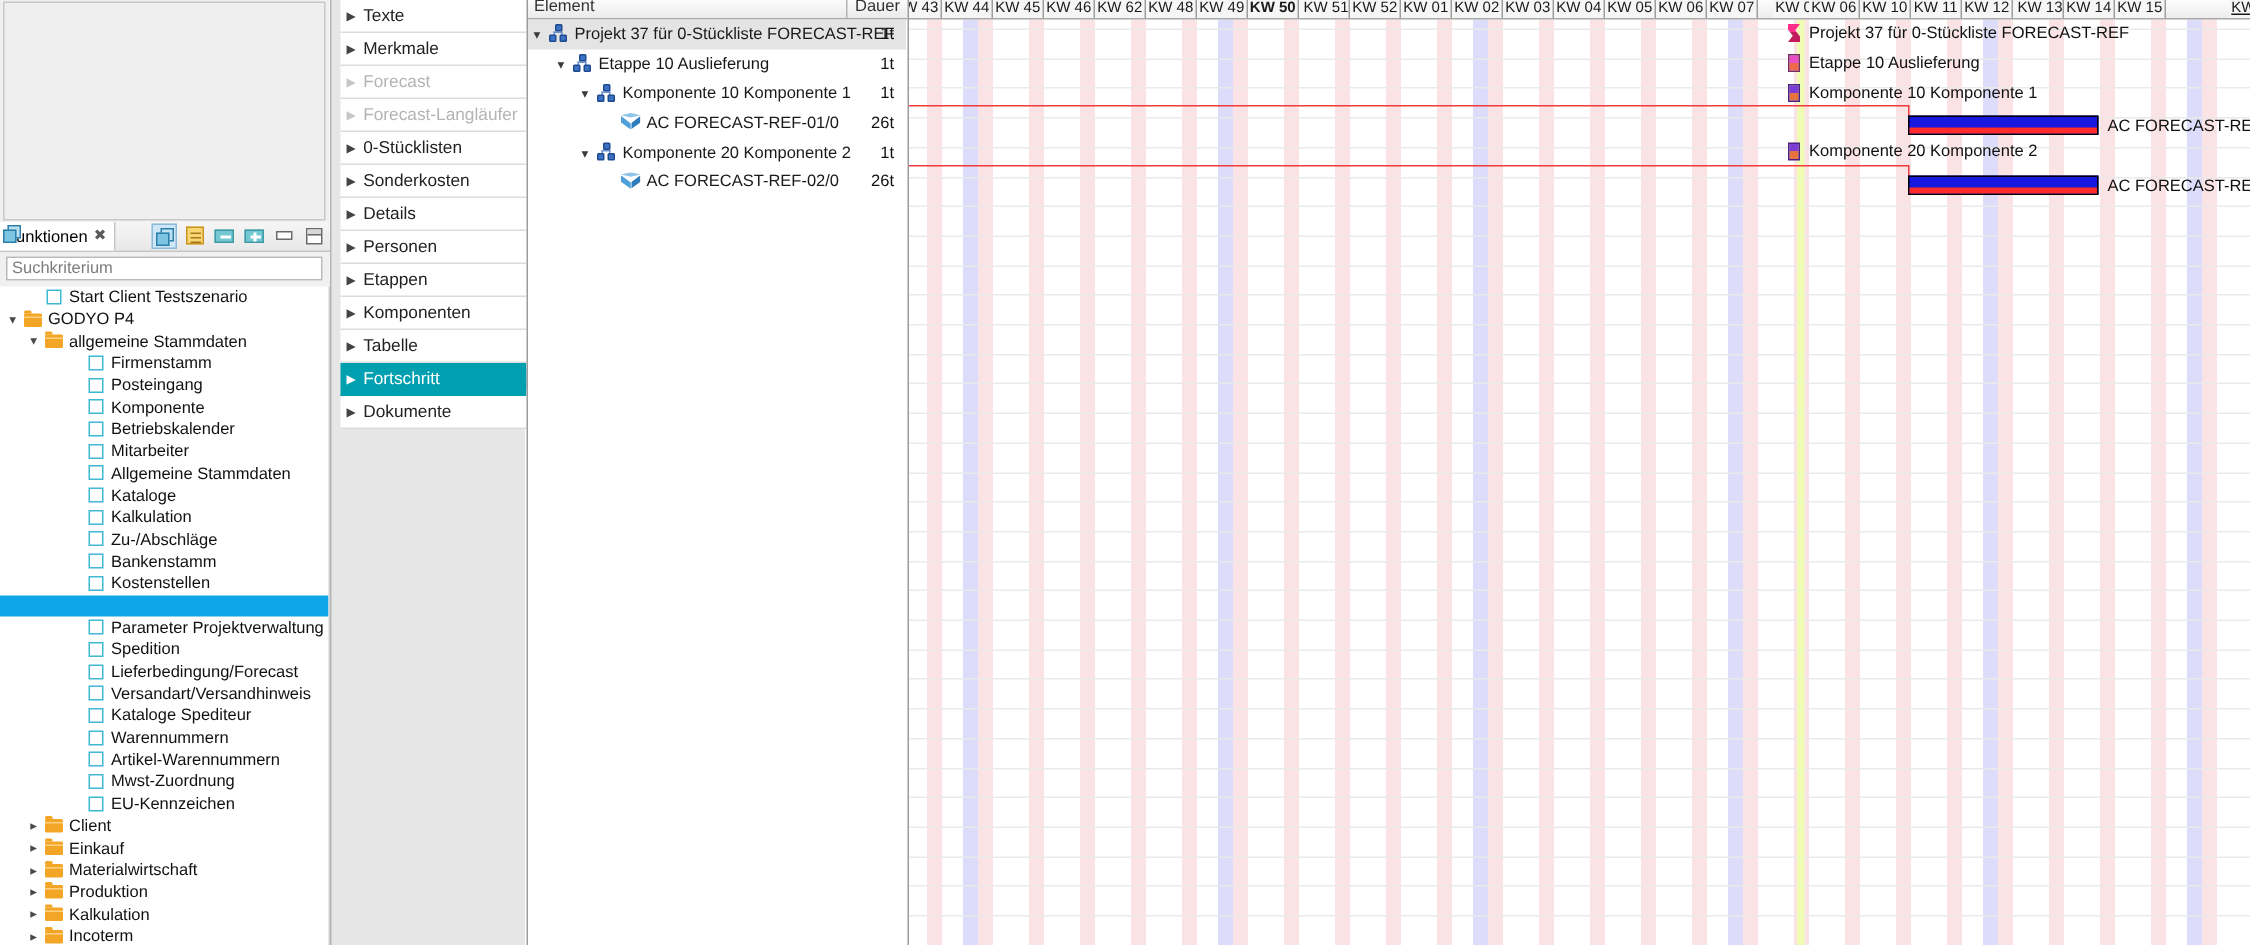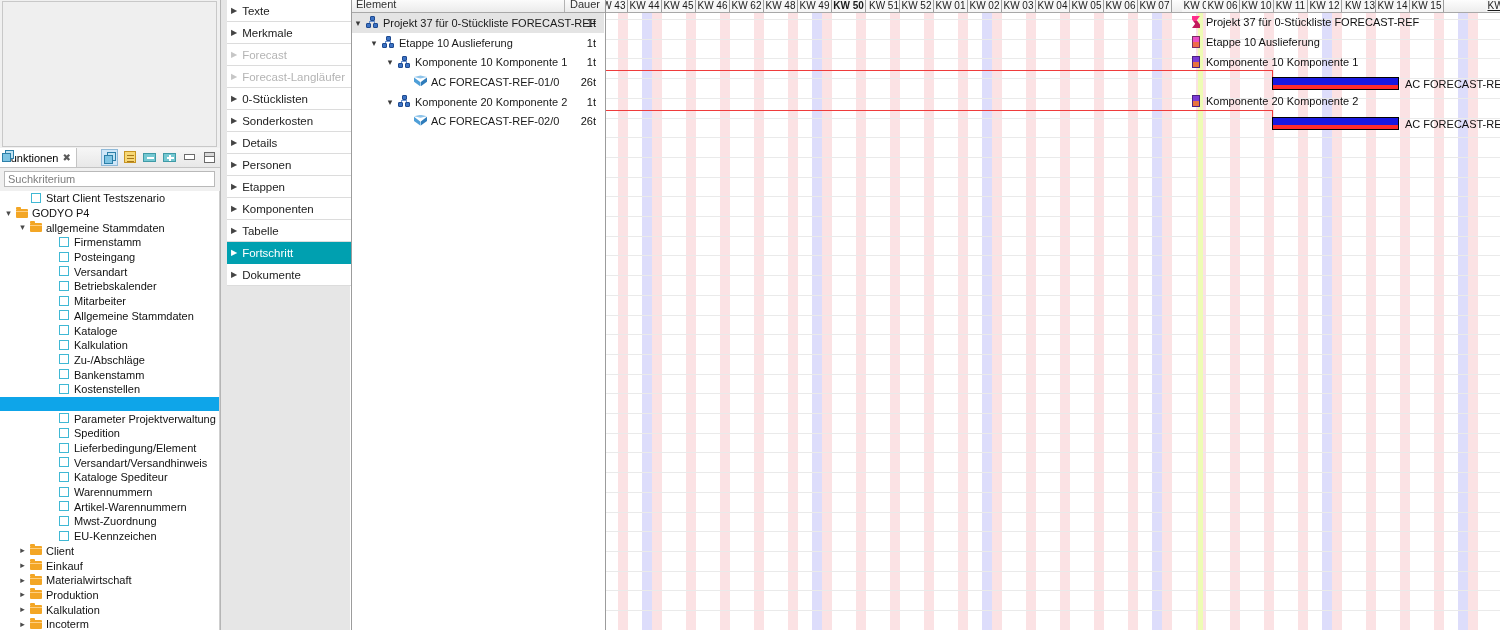--- a/index.html
+++ b/index.html
@@ -308,21 +308,21 @@
             <span class="tlabel">Posteingang</span>
           </div>
           <div class="tr">
             <span class="ind"></span>
             <span class="ind"></span>
             <span class="ind"></span>
             <span class="tspacer"></span>
             <span class="ico">
               <span class="ico-doc"></span>
             </span>
-            <span class="tlabel">Versandart</span>
+            <span class="tlabel">Komponente</span>
           </div>
           <div class="tr">
             <span class="ind"></span>
             <span class="ind"></span>
             <span class="ind"></span>
             <span class="tspacer"></span>
             <span class="ico">
               <span class="ico-doc"></span>
             </span>
             <span class="tlabel">Betriebskalender</span>
@@ -428,21 +428,21 @@
             <span class="tlabel">Spedition</span>
           </div>
           <div class="tr">
             <span class="ind"></span>
             <span class="ind"></span>
             <span class="ind"></span>
             <span class="tspacer"></span>
             <span class="ico">
               <span class="ico-doc"></span>
             </span>
-            <span class="tlabel">Lieferbedingung/Element</span>
+            <span class="tlabel">Lieferbedingung/Forecast</span>
           </div>
           <div class="tr">
             <span class="ind"></span>
             <span class="ind"></span>
             <span class="ind"></span>
             <span class="tspacer"></span>
             <span class="ico">
               <span class="ico-doc"></span>
             </span>
             <span class="tlabel">Versandart/Versandhinweis</span>

